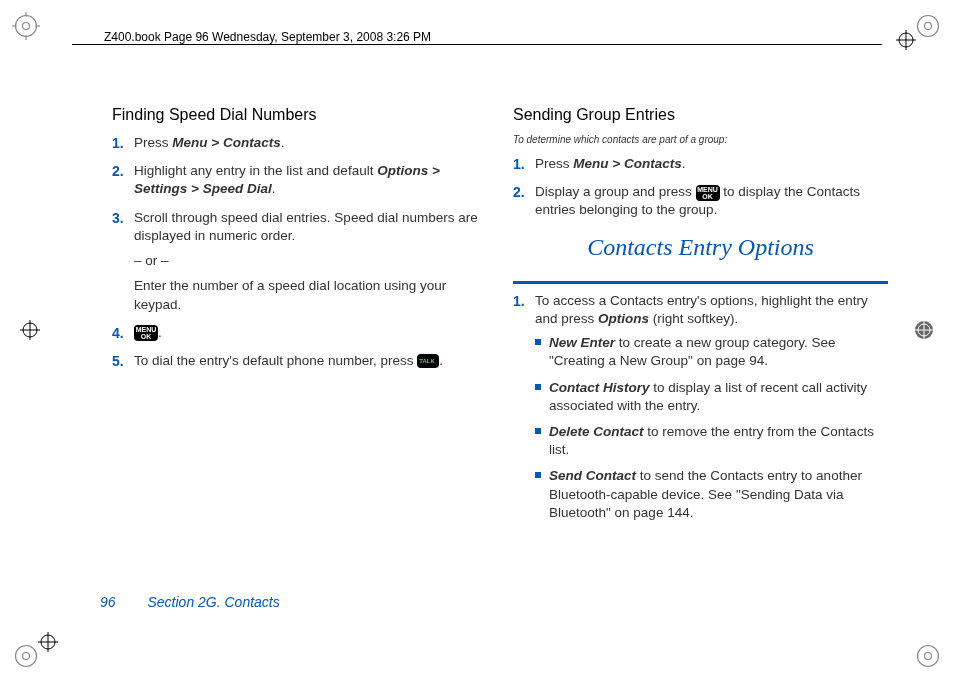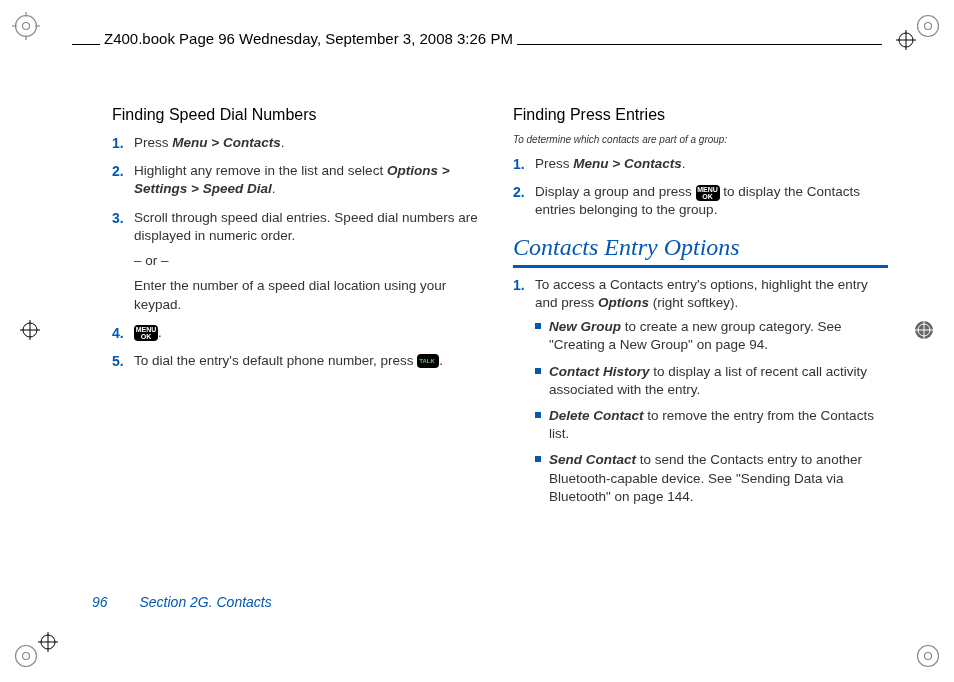--- a/index.html
+++ b/index.html
@@ -26,21 +26,21 @@
     position: absolute;
     top: 44px;
     left: 72px;
     right: 72px;
     border-top: 1px solid #000;
   }
   .header-text {
     position: absolute;
     top: 30px;
     left: 100px;
-    font-size: 15px;
+    font-size: 12px;
     color: #000;
     background: #fff;
     padding: 0 4px;
   }
   .content {
     position: absolute;
     top: 106px;
     left: 112px;
     right: 66px;
     bottom: 100px;
@@ -58,22 +58,23 @@
     margin: 0 0 10px 0;
     font-family: Arial, sans-serif;
   }
   .section-title {
     font-family: "Times New Roman", serif;
     font-style: italic;
     font-weight: normal;
     font-size: 24px;
     color: #0458b4;
     margin: 14px 0 8px 0;
-    padding-bottom: 4px;
+    padding-bottom: 20px;
     border-bottom: 3px solid #0458b4;
+    text-align: center;
   }
   .intro {
     font-style: italic;
     font-size: 10px;
     margin: 0 0 10px 0;
     color: #333;
   }
   ol {
     margin: 0;
     padding: 0;
@@ -158,21 +159,21 @@
     content:"TALK";
     font-size:6px;
     color:#5c5;
     position:absolute;
     left:2px; top:4px;
     font-weight:bold;
   }
   .footer {
     position: absolute;
     bottom: 72px;
-    left: 92px;
+    left: 100px;
     font-style: italic;
     font-size: 14px;
     color: #0458b4;
   }
   .footer .pn {
     font-style: italic;
     margin-right: 28px;
   }
 </style>
 </head>
@@ -239,52 +240,52 @@
 </div>
 
 <div class="header-line"></div>
 <div class="header-text">Z400.book  Page 96  Wednesday, September 3, 2008  3:26 PM</div>
 
 <div class="content">
   <div class="col">
     <h3 class="subhead">Finding Speed Dial Numbers</h3>
     <ol>
       <li><span>Press </span><span class="bi">Menu &gt; Contacts</span><span>.</span></li>
-      <li><span>Highlight any remove in the list and select </span><span class="bi">Options &gt; Settings &gt; Speed Dial</span><span>.</span></li>
+      <li><span>Highlight any entry in the list and default </span><span class="bi">Options &gt; Settings &gt; Speed Dial</span><span>.</span></li>
       <li>
         <span>Scroll through speed dial entries. Speed dial numbers are displayed in numeric order.</span>
         <div class="sub">– or –</div>
         <div class="sub">Enter the number of a speed dial location using your keypad.</div>
       </li>
       <li><span class="icon-key icon-menu">
             <span>MENU</span>
             <span>OK</span>
           </span><span>.</span></li>
       <li><span>To dial the entry's default phone number, press </span><span class="icon-key icon-talk"></span><span>.</span></li>
     </ol>
   </div>
 
   <div class="col">
-    <h3 class="subhead">Finding Press Entries</h3>
+    <h3 class="subhead">Sending Group Entries</h3>
     <p class="intro">To determine which contacts are part of a group:</p>
     <ol>
       <li><span>Press </span><span class="bi">Menu &gt; Contacts</span><span>.</span></li>
       <li><span>Display a group and press </span><span class="icon-key icon-menu">
             <span>MENU</span>
             <span>OK</span>
           </span><span> to display the Contacts entries belonging to the group.</span></li>
     </ol>
 
     <h2 class="section-title">Contacts Entry Options</h2>
 
     <ol style="margin-top:2px;">
       <li>
         <span>To access a Contacts entry's options, highlight the entry and press </span><span class="bi">Options</span><span> (right softkey).</span>
         <ul class="opts">
-          <li><span class="bi">New Group</span><span> to create a new group category. See "Creating a New Group" on page 94.</span></li>
+          <li><span class="bi">New Enter</span><span> to create a new group category. See "Creating a New Group" on page 94.</span></li>
           <li><span class="bi">Contact History</span><span> to display a list of recent call activity associated with the entry.</span></li>
           <li><span class="bi">Delete Contact</span><span> to remove the entry from the Contacts list.</span></li>
           <li><span class="bi">Send Contact</span><span> to send the Contacts entry to another Bluetooth-capable device. See "Sending Data via Bluetooth" on page 144.</span></li>
         </ul>
       </li>
     </ol>
   </div>
 </div>
 
 <div class="footer">

